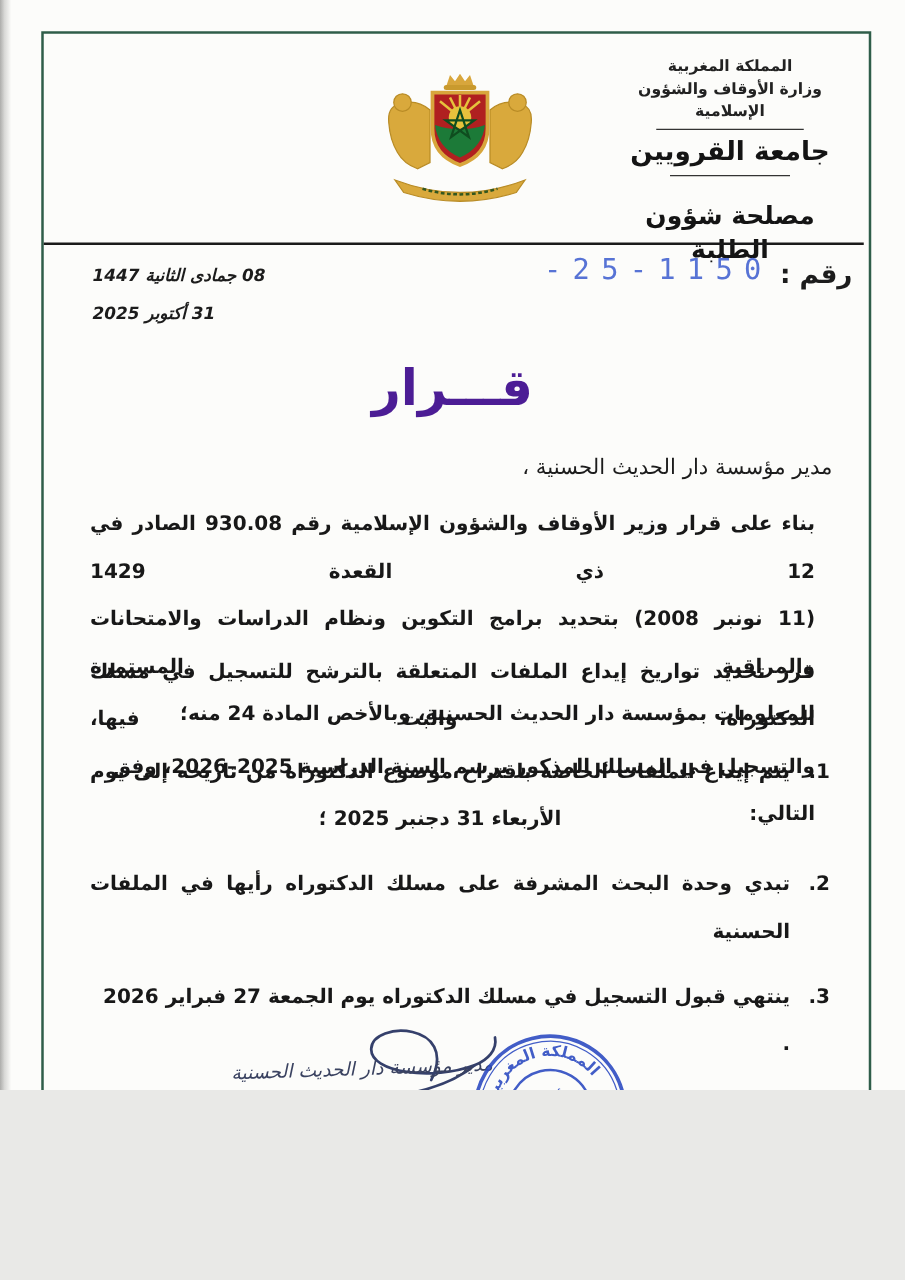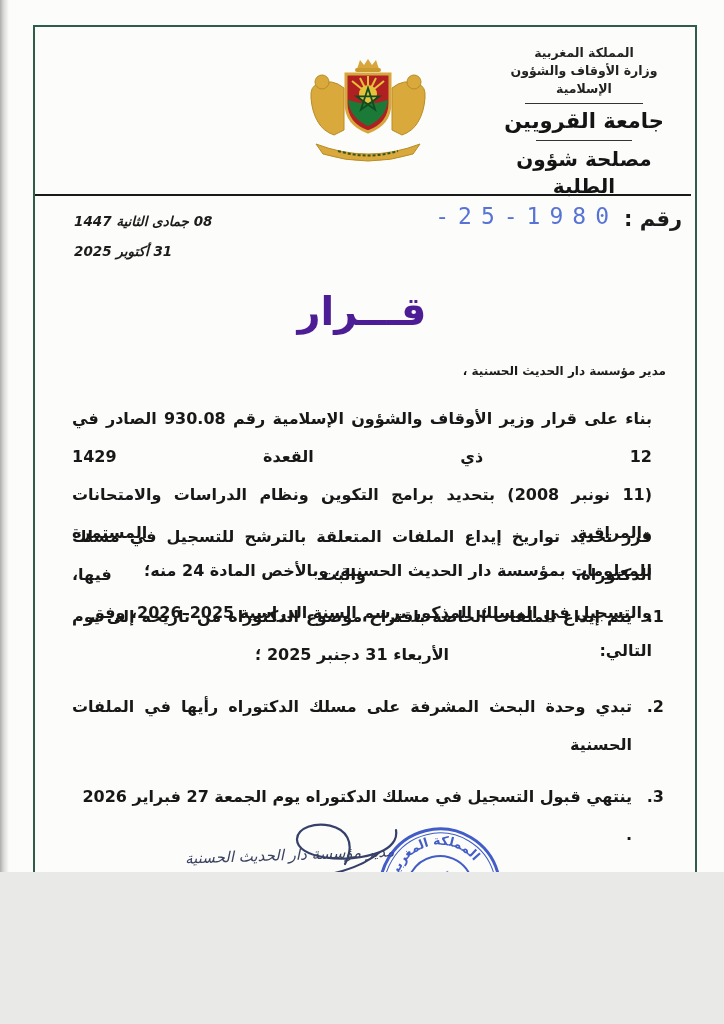--- a/index.html
+++ b/index.html
@@ -9,33 +9,33 @@
         background:linear-gradient(90deg,#adadab 0,#d8d8d6 40%,rgba(252,252,250,0) 100%);}
   .frame{position:absolute;left:33px;top:25px;width:660px;height:968px;
         border:2.5px solid #2f5d49;}
   
   .letterhead{position:absolute;top:44px;right:40px;width:200px;text-align:center;direction:rtl;}
   .lh-small{font-size:12.5px;font-weight:bold;line-height:18px;color:#222;}
   .lh-div{border-top:1.5px solid #333;width:118px;margin:5px auto 4px;}
   .lh-div2{border-top:1.5px solid #333;width:96px;margin:5px auto 4px;}
   .lh-univ{font-size:21px;font-weight:bold;line-height:27px;margin-top:4px;color:#141414;}
   .lh-inst{font-size:17px;font-weight:bold;line-height:25px;color:#141414;}
-  .lh-serv{font-size:20px;font-weight:bold;line-height:27px;margin-top:5px;color:#141414;}
+  .lh-serv{font-size:20px;font-weight:bold;line-height:27px;margin-top:18px;color:#141414;}
   .coat{position:absolute;left:300px;top:54px;width:136px;height:112px;}
   .hrule{position:absolute;left:35px;top:194px;width:656px;border-top:2px solid #1a1a1a;}
   
   .ref-label{position:absolute;top:207px;right:42px;font-size:21px;font-weight:bold;direction:rtl;}
   .ref-num{position:absolute;top:203px;right:106px;font-family:"DejaVu Sans Mono",monospace;
         font-size:23px;letter-spacing:9px;color:#4a68d2;opacity:.92;}
   .dates{position:absolute;top:206px;left:74px;width:180px;direction:rtl;text-align:left;
         font-size:13.5px;font-weight:bold;line-height:30px;font-style:italic;}
   
   .title{position:absolute;top:288px;left:0;right:0;text-align:center;
         font-size:40px;font-weight:bold;color:#4c1d95;letter-spacing:1px;direction:rtl;}
-  .addressee{position:absolute;top:364px;right:58px;font-size:12px;font-weight:bold;direction:rtl;text-align:right;}
+  .addressee{position:absolute;top:364px;right:58px;font-size:17px;font-weight:normal;direction:rtl;text-align:right;}
   
   .para{position:absolute;left:72px;right:72px;direction:rtl;font-size:16px;
         font-weight:bold;line-height:38px;color:#181818;}
   .p1{top:400px;} .p2{top:518px;}
   .jline{text-align:justify;text-align-last:justify;}
   .rline{text-align:right;}
   .items{position:absolute;left:72px;right:58px;top:598px;direction:rtl;
         font-size:16px;font-weight:bold;line-height:38px;color:#181818;}
   .item{position:relative;padding-right:34px;margin-top:14px;}
   .item:first-child{margin-top:0;}
@@ -84,21 +84,21 @@
     <div class="lh-small">وزارة الأوقاف والشؤون الإسلامية</div>
     <div class="lh-div"></div>
     <div class="lh-univ">جامعة القرويين</div>
     <div class="lh-div2"></div>
     <div class="lh-serv">مصلحة شؤون الطلبة</div>
   </div>
 
   <div class="hrule"></div>
 
   <div class="ref-label">رقم :</div>
-  <div class="ref-num" dir="ltr">-25-1980</div>
+  <div class="ref-num" dir="ltr">-25-1150</div>
   <div class="dates">
     <div>08 جمادى الثانية 1447</div>
     <div>31 أكتوبر 2025</div>
   </div>
 
   <div class="title">قـــرار</div>
 
   <div class="addressee">مدير مؤسسة دار الحديث الحسنية ،</div>
 
   <div class="para p1">

